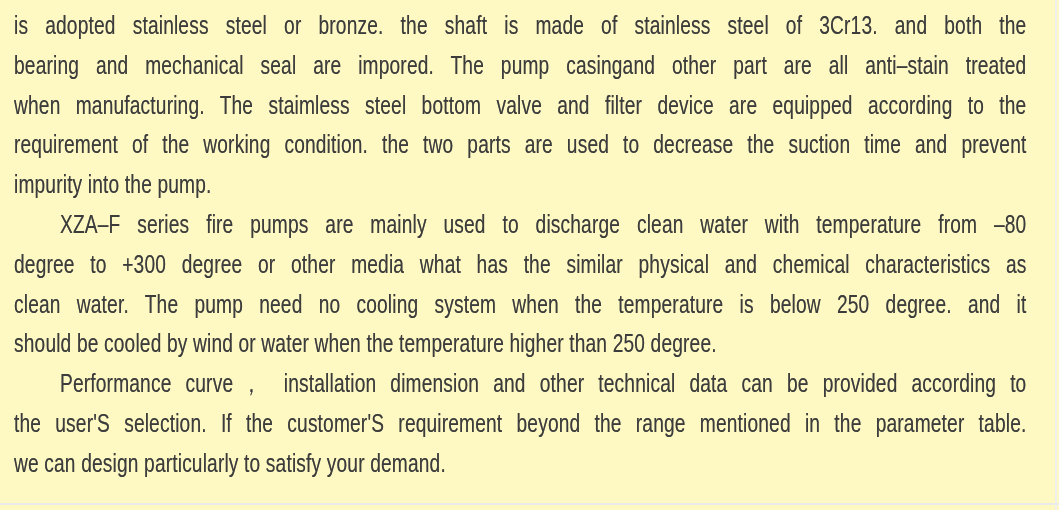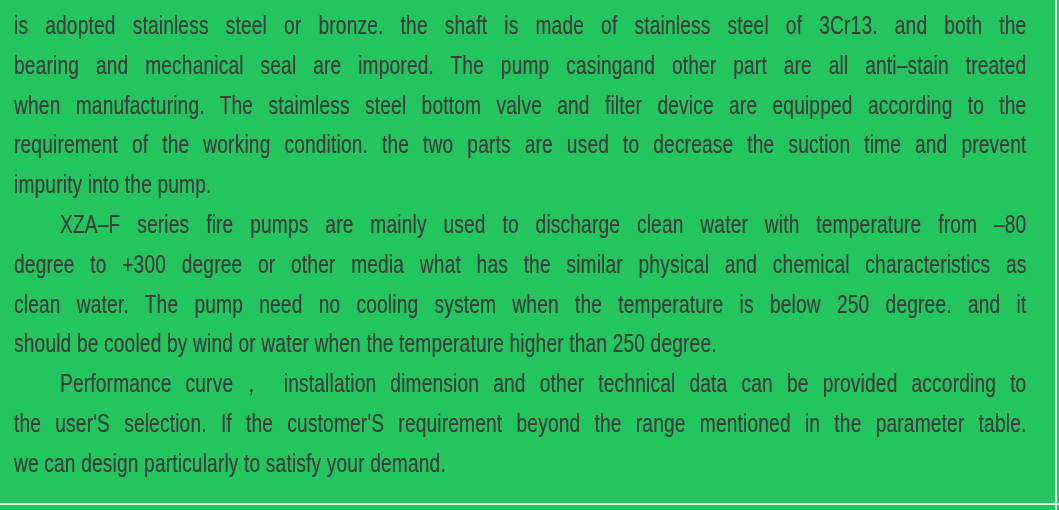--- a/index.html
+++ b/index.html
@@ -10,21 +10,21 @@
     width: 1059px;
     height: 510px;
     overflow: hidden;
     background: #ffffff;
     font-family: "Liberation Sans", "DejaVu Sans", sans-serif;
   }
   .page {
     position: relative;
     width: 1059px;
     height: 510px;
-    background: #22c55e;
+    background: #fef9c3;
     overflow: hidden;
   }
   
   .doc {
     position: absolute;
     left: 14px;
     top: 6px;
     width: 1320px;
     transform: scaleX(0.767);
     transform-origin: 0 0;

